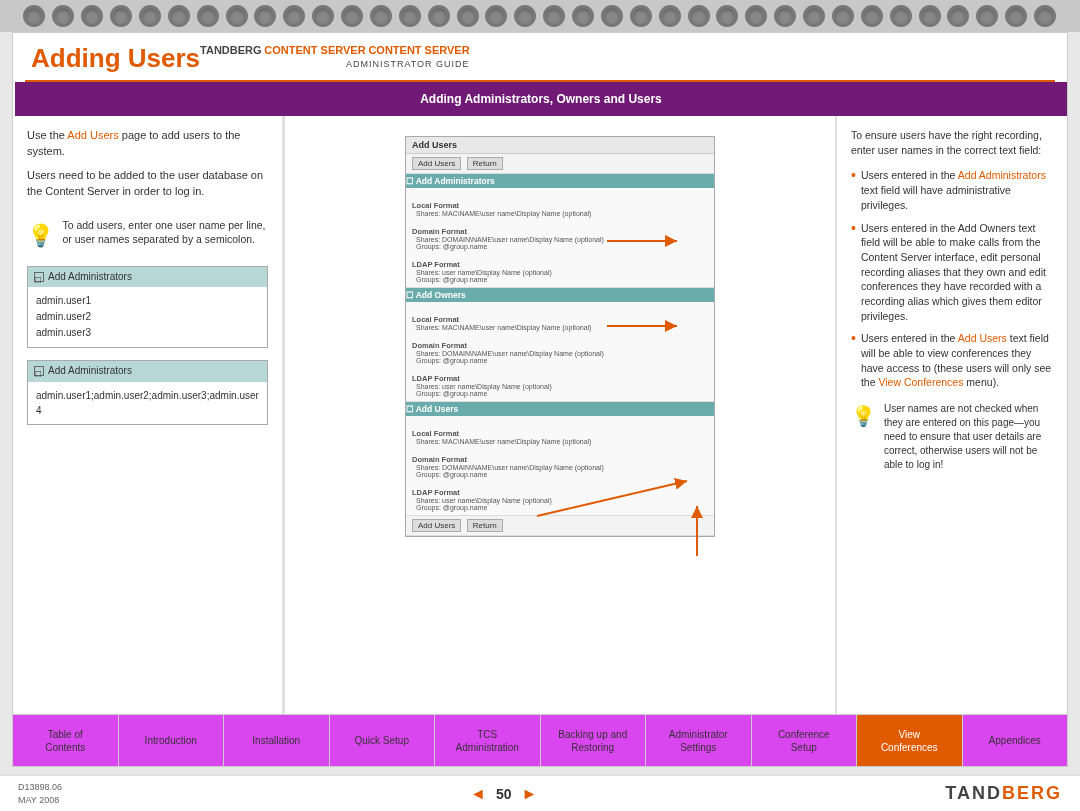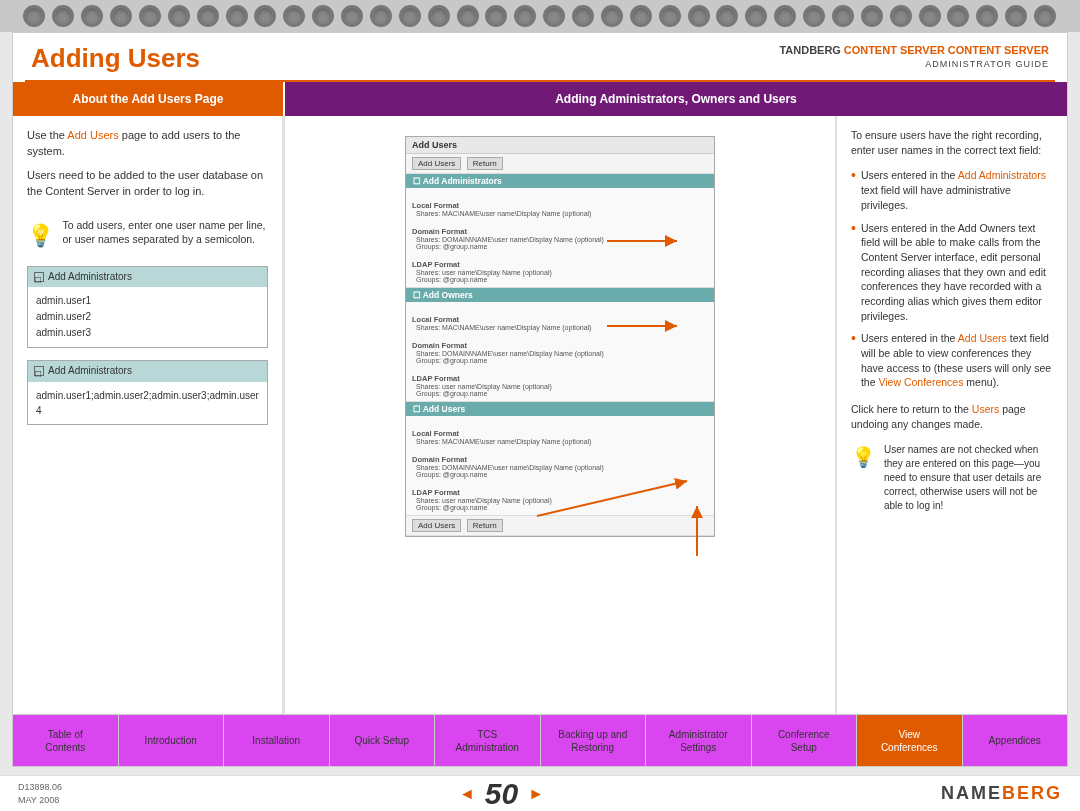--- a/index.html
+++ b/index.html
@@ -37,21 +37,21 @@
       background: white;
       display: flex;
       flex-direction: column;
       margin: 0 12px 8px 12px;
       border: 1px solid #ccc;
     }
 
     
     .header {
       display: flex;
-      justify-content: space-between;
+      justify-content: flex-start;
       align-items: flex-start;
       padding: 10px 18px 6px 18px;
       background: white;
     }
     .page-title {
       font-size: 26px;
       color: #e05a00;
       font-weight: bold;
     }
     .brand-area {
@@ -201,21 +201,21 @@
       background: #ddd;
       border: 1px solid #aaa;
       font-size: 8px;
       padding: 1px 5px;
       cursor: pointer;
       color: #333;
     }
     .ss-section {
       background: #6aabab;
       color: white;
-      padding: 2px 7px;
+      padding: 2px 0;
       font-size: 8.5px;
       font-weight: bold;
     }
     .ss-section-content {
       padding: 3px 6px 4px 6px;
       background: #f9f9f9;
       border-bottom: 1px solid #ddd;
     }
     .ss-format-label {
       font-weight: bold;
@@ -404,23 +404,20 @@
       <span style="color:#444;font-weight:bold;font-size:11px;">TANDBERG</span>
       <span style="color:#e05a00;font-weight:bold;font-size:11px;">CONTENT SERVER</span>
       <span style="color:#e05a00;font-weight:bold;font-size:11px;">CONTENT SERVER</span>
       <span class="brand-guide">ADMINISTRATOR GUIDE</span>
     </div>
   </div>
 
   <div class="orange-line"></div>
 
   <div class="section-header-bar">
-    <div class="section-left-tab">
-      <span>About the Add Users Page</span>
-    </div>
     <div class="section-right-tab">
       <span>Adding Administrators, Owners and Users</span>
     </div>
   </div>
 
   <div class="content-body">
 
     <div class="left-panel">
       <p>
         Use the <a class="link-text">Add Users</a> page to add users to the system.
@@ -541,21 +538,20 @@
         <li>
           <span class="bullet-dot">•</span>
           <span>Users entered in the Add Owners text field will be able to make calls from the Content Server interface, edit personal recording aliases that they own and edit conferences they have recorded with a recording alias which gives them editor privileges.</span>
         </li>
         <li>
           <span class="bullet-dot">•</span>
           <span>Users entered in the <a class="link-text">Add Users</a> text field will be able to view conferences they have access to (these users will only see the <a class="link-text">View Conferences</a> menu).</span>
         </li>
       </ul>
 
-      <p>Click here to return to the <a class="link-text">Users</a> page undoing any changes made.</p>
 
 
       <div class="right-tip-box">
         <span class="right-tip-icon">💡</span>
         <span class="right-tip-text">User names are not checked when they are entered on this page—you need to ensure that user details are correct, otherwise users will not be able to log in!</span>
       </div>
     </div>
 
   </div>
 
@@ -574,19 +570,19 @@
 
 </div>
 
 <div class="footer">
   <div class="footer-left">
     <span>D13898.06</span><br>
     <span>MAY 2008</span>
   </div>
   <div class="footer-center">
     <span class="footer-arrow">◄</span>
-    <span style="font-size:30px;font-weight:bold;color:#333;font-style:italic;">50</span>
+    <span style="font-size:14px;font-weight:bold;color:#333;">50</span>
     <span class="footer-arrow">►</span>
   </div>
   <div class="footer-right">
-    <span style="color:#444;">NAME</span><span style="color:#e05a00;">BERG</span>
+    <span style="color:#444;">TAND</span><span style="color:#e05a00;">BERG</span>
   </div>
 </div>
 
 </body></html>

